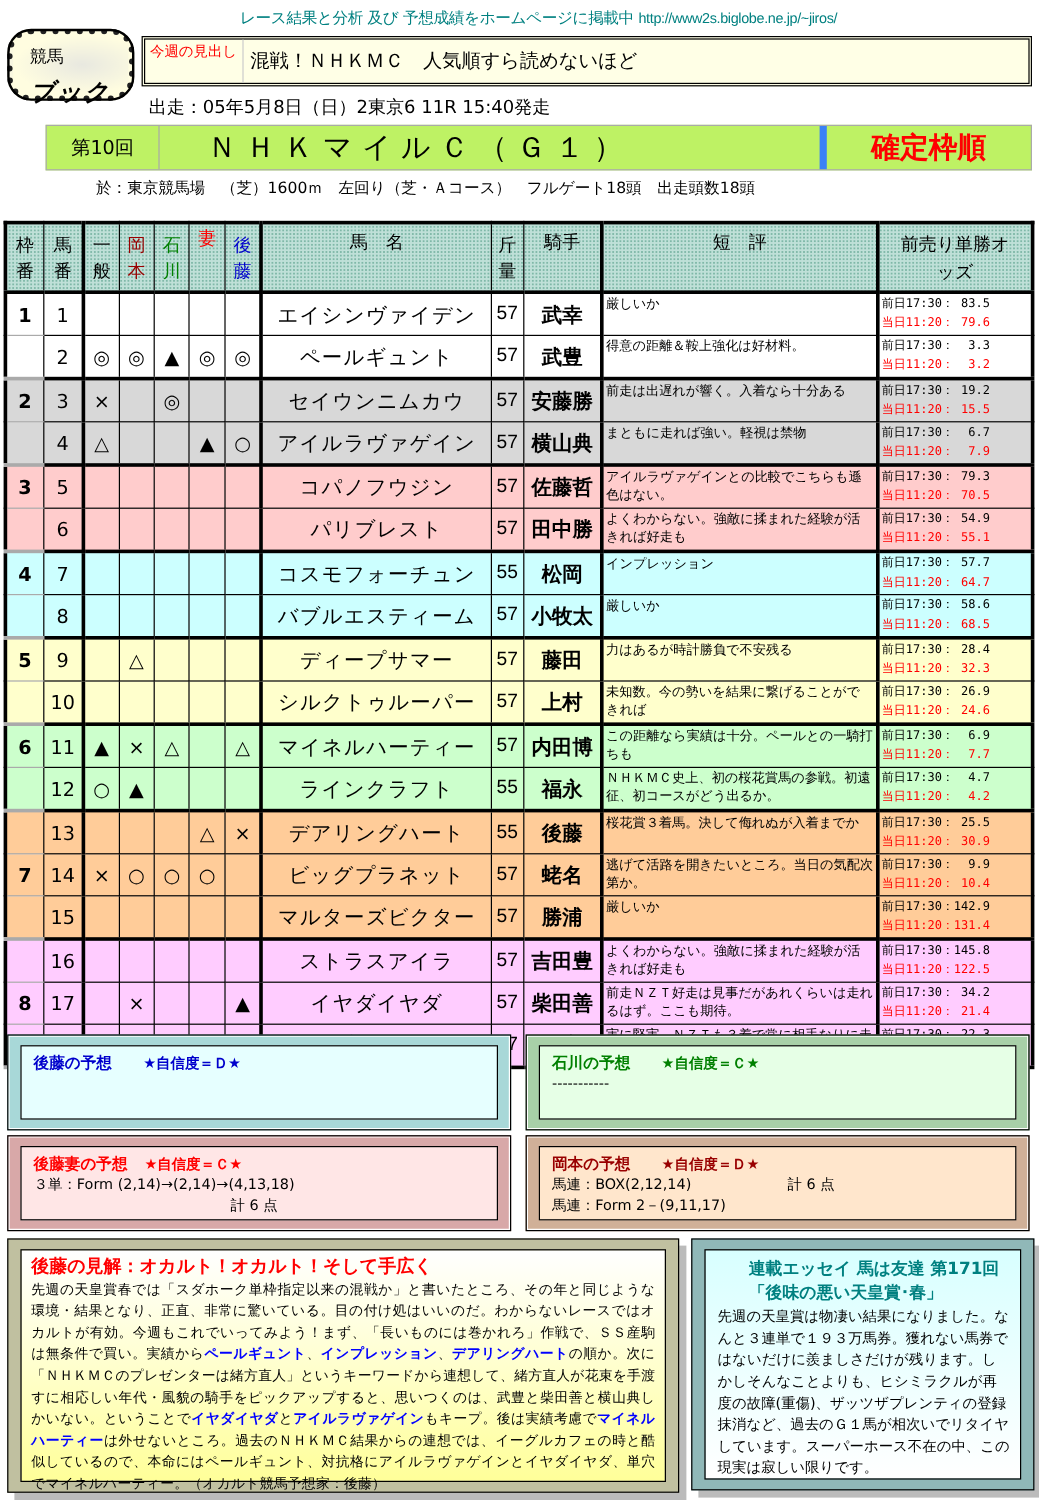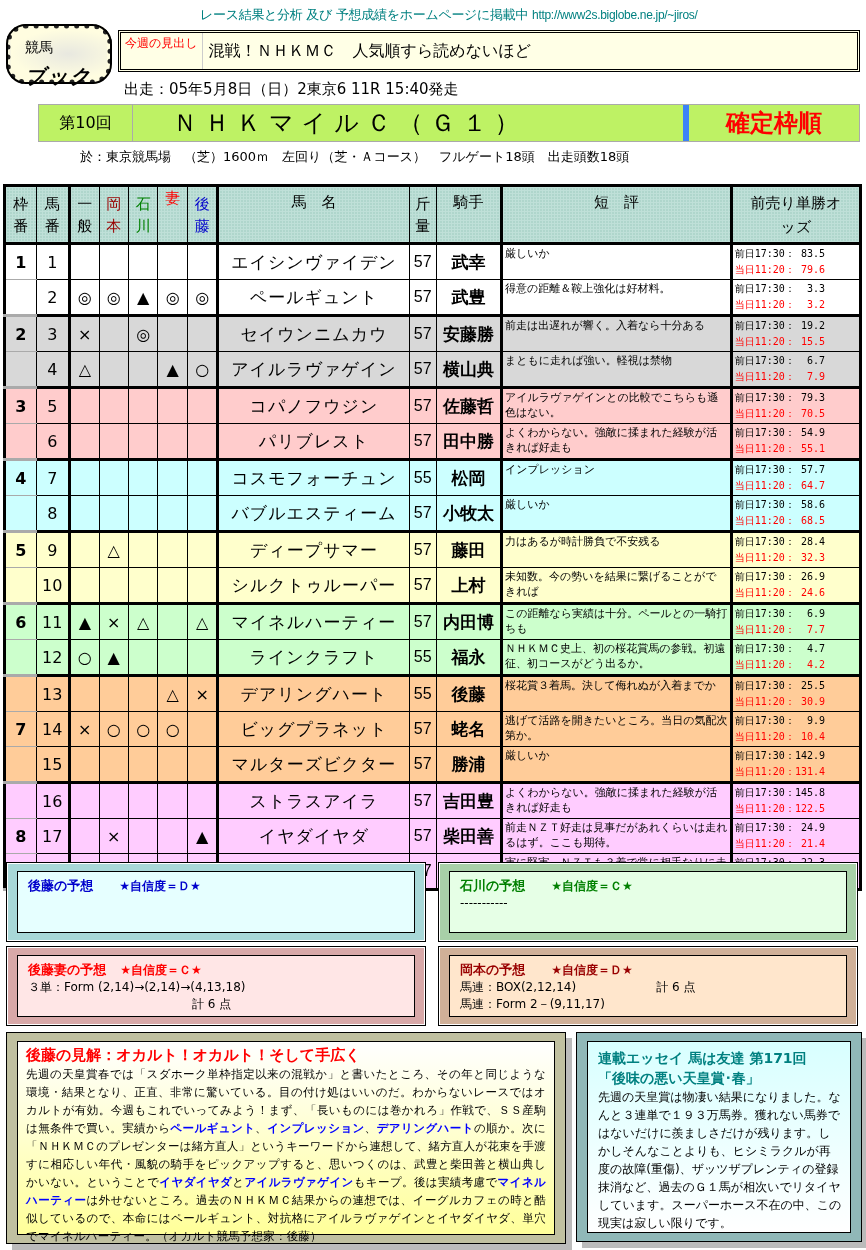--- a/index.html
+++ b/index.html
@@ -87,21 +87,21 @@
   .pred-line { font-size: 12px; padding-left: 10px; line-height: 17px; white-space: pre; font-family: "DejaVu Sans", sans-serif; }
 
   .view-box { left: 6px; top: 1032px; width: 560px; height: 212px; background: #c0c0a0; box-shadow: 6px 6px 0 #bbb; }
   .view-box .inner { background: linear-gradient(#ffffff 0%, #ffffd8 40%, #ffff99 100%); }
   .view-title { color: #ff0000; font-size: 15px; font-weight: bold; padding: 4px 0 0 8px; }
   .view-body { font-size: 11.5px; line-height: 18px; padding: 0 8px 0 8px; text-align: justify; letter-spacing: 0.2px; }
   .view-body .hl { color: #0000ff; font-weight: bold; }
 
   .essay-box { left: 576px; top: 1032px; width: 286px; height: 210px; background: #90b8b8; box-shadow: 6px 6px 0 #bbb; }
   .essay-box .inner { background: linear-gradient(#d8ffff, #ffffff); }
-  .essay-title { color: #008080; font-size: 14px; font-weight: bold; padding: 6px 0 0 10px; line-height: 20px; }
+  .essay-title { color: #008080; font-size: 14px; font-weight: bold; padding: 6px 0 0 10px; line-height: 20px; margin-left: 26px; }
   .essay-body { font-size: 12px; line-height: 18px; padding: 0 8px 0 10px; }
 </style>
 </head>
 <body>
 
 <div class="abs banner">
   <span>レース結果と分析 及び 予想成績をホームページに掲載中 </span><span class="url">http://www2s.biglobe.ne.jp/~jiros/</span>
 </div>
 
 <div class="abs logo">
@@ -371,21 +371,21 @@
         <td class="umaban thick-r">17</td>
         <td class="mark"></td>
         <td class="mark">×</td>
         <td class="mark"></td>
         <td class="mark"></td>
         <td class="mark thick-r">▲</td>
         <td class="hname">イヤダイヤダ</td>
         <td class="kinryo">57</td>
         <td class="jockey thick-r">柴田善</td>
         <td class="comment thick-r">前走ＮＺＴ好走は見事だがあれくらいは走れるはず。ここも期待。</td>
-        <td class="odds"><div><span>前日17:30：</span><span> 24.9</span></div><div class="today"><span>当日11:20：</span><span> 21.4</span></div></td>
+        <td class="odds"><div><span>前日17:30：</span><span> 34.2</span></div><div class="today"><span>当日11:20：</span><span> 21.4</span></div></td>
       </tr>
       <tr class="w8 group-end">
         <td class="waku"></td>
         <td class="umaban thick-r">18</td>
         <td class="mark"></td>
         <td class="mark"></td>
         <td class="mark">×</td>
         <td class="mark">×</td>
         <td class="mark thick-r">×</td>
         <td class="hname">インプレッション</td>

